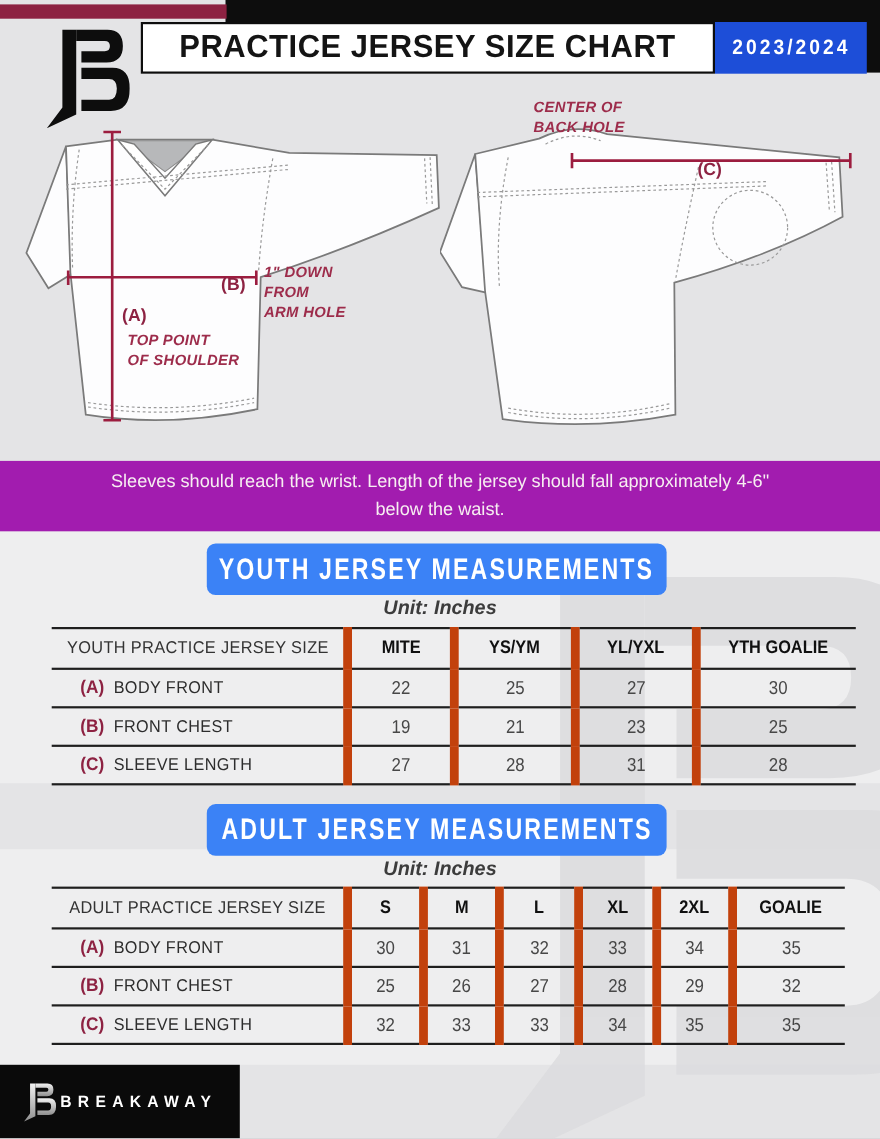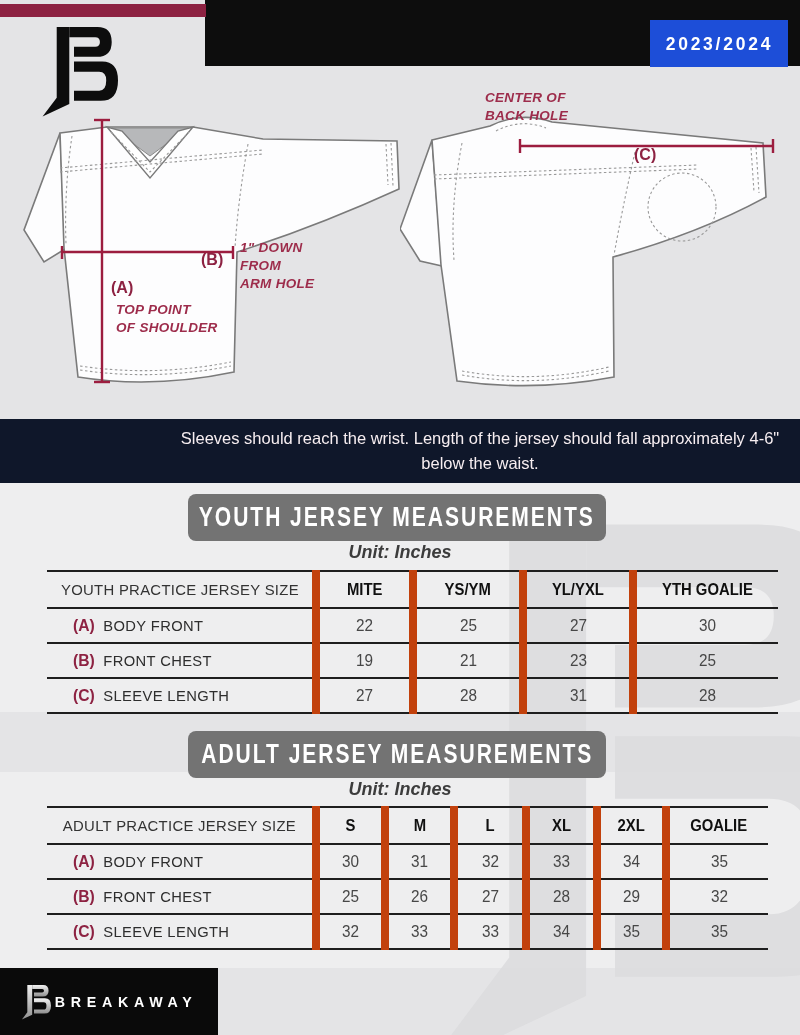--- a/index.html
+++ b/index.html
@@ -25,30 +25,30 @@
   #front-svg{left:20px;top:108px;}
   #back-svg{left:400px;top:105px;}
   .mlabel{position:absolute;color:#8d2242;font-weight:700;font-size:16px;z-index:2;}
   .mcap{position:absolute;color:#9d2c4b;font-style:italic;font-weight:700;font-size:13.5px;
         line-height:1.32;white-space:pre-line;letter-spacing:0.3px;z-index:2;}
   #lblA{left:111px;top:279px;} #capA{left:116px;top:301px;}
   #lblB{left:201px;top:251px;} #capB{left:240px;top:239px;}
   #lblC{left:634px;top:146px;} #capC{left:485px;top:89px;}
 
   
-  .notice{position:absolute;left:0;top:419px;width:800px;height:64px;background:#0f172a;
-          display:flex;align-items:center;justify-content:flex-end;z-index:2;}
+  .notice{position:absolute;left:0;top:419px;width:800px;height:64px;background:#a21caf;
+          display:flex;align-items:center;justify-content:center;z-index:2;}
   .notice p{margin:0;width:640px;text-align:center;color:#f7eef1;font-size:16.5px;line-height:1.5;}
 
   
   .lower-panel{position:absolute;left:0;top:483px;width:800px;height:485px;background:#eeeeef;}
   .gap-band{position:absolute;left:0;top:712px;width:800px;height:60px;background:#e4e4e6;}
   .watermark{position:absolute;left:345px;top:515px;z-index:1;color:#dcdcde;opacity:0.85;}
 
-  .sec-banner{position:absolute;left:188px;width:418px;height:47px;background:#737373;
+  .sec-banner{position:absolute;left:188px;width:418px;height:47px;background:#3b82f6;
               border-radius:8px;display:flex;align-items:center;justify-content:center;z-index:2;}
   .sec-banner span{color:#fff;font-size:27px;font-weight:700;letter-spacing:2.5px;
                    white-space:nowrap;display:inline-block;transform:scaleX(0.78);}
   #youth-banner{top:494px;} #adult-banner{top:731px;}
   .unit{position:absolute;left:0;width:800px;text-align:center;font-style:italic;font-size:18px;
         color:#3c3c3c;font-weight:700;z-index:2;}
   #youth-unit{top:542px;} #adult-unit{top:779px;}
 
   
   table{position:absolute;border-collapse:collapse;table-layout:fixed;z-index:2;}
@@ -94,20 +94,23 @@
 </svg>
 
 <div class="page">
 
   <div class="hdr-black"></div>
   <div class="hdr-strip"></div>
   <div class="logo-top">
     <svg viewBox="0 0 112 116" width="88" height="94">
         <use href="#bwlogo" fill="currentColor"></use>
       </svg>
+  </div>
+  <div class="title-box">
+    <span>PRACTICE JERSEY SIZE CHART</span>
   </div>
   <div class="season-box">
     <span>2023/2024</span>
   </div>
 
   <svg id="front-svg" class="jsvg" width="390" height="300" viewBox="0 0 390 300">
     <g stroke="#7a7a7a" stroke-width="1.6" fill="#fdfdfe">
       <path d="M40,25 L4,122 L24,154 L45,141 Z"></path>
       <path d="M40,25 L87,19 L173,19 L243,31 L377,33 L379,81 Q298,118 217,144 L214,264 Q133,281 58,269 L44,140 Z"></path>
     </g>

